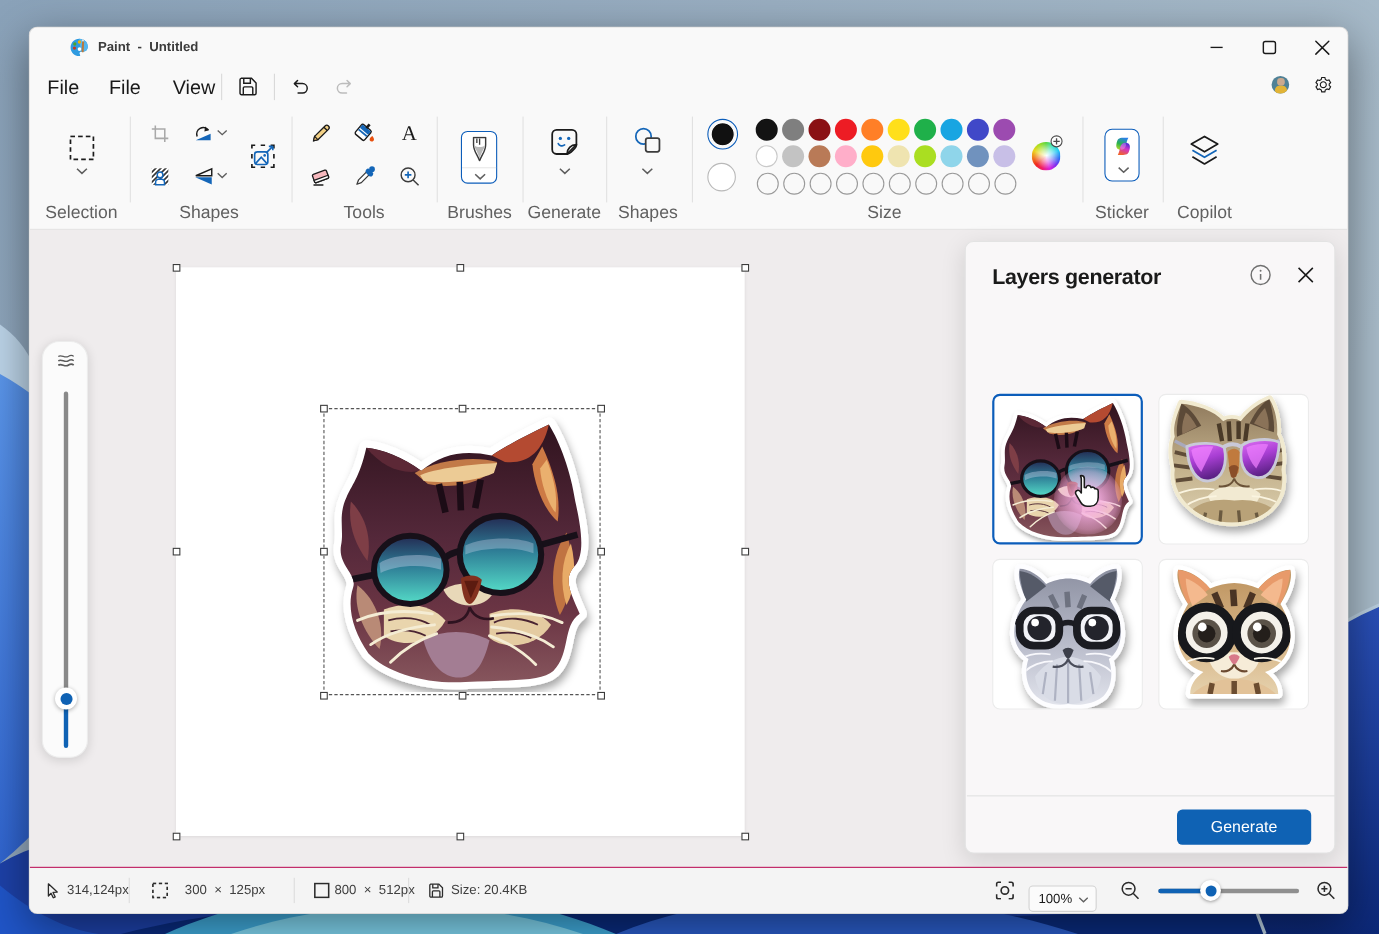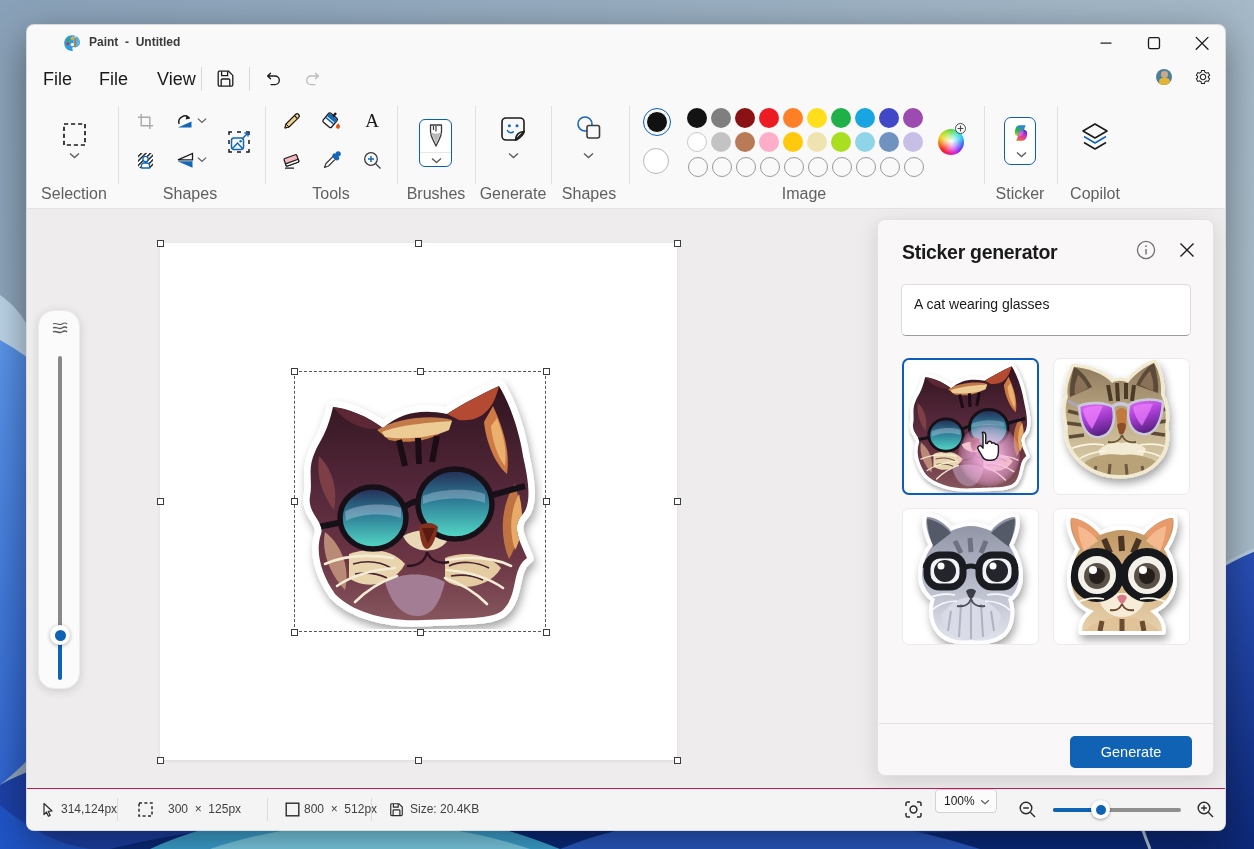--- a/index.html
+++ b/index.html
@@ -290,21 +290,21 @@
     <div class="swe" style="left:829px;top:61px"></div>
     <div class="swe" style="left:853px;top:61px"></div>
     <div class="swe" style="left:877px;top:61px"></div>
     <div class="abs" style="left:911px;top:33px;width:26px;height:26px;border-radius:50%;
       background:radial-gradient(circle at 52% 48%, rgba(255,255,255,.98), rgba(255,255,255,.55) 30%, rgba(255,255,255,0) 62%),
       conic-gradient(from 0deg, #58d43c, #1ee0b8, #1ec8f4, #2a6cf4, #7a2ef0, #d822dc, #f01e6e, #f0281e, #f07c1e, #ecd41e, #a8e020, #58d43c);"></div>
     <div class="abs" style="left:928px;top:27px;width:11px;height:11px;border-radius:50%;background:#fdfdfd;border:1.6px solid #4a4a4a;box-sizing:border-box"></div>
     <svg class="abs" style="left:928px;top:27px" width="11" height="11" viewBox="0 0 11 11">
         <path d="M5.5,2.6 V8.4 M2.6,5.5 H8.4" stroke="#4a4a4a" stroke-width="1.2"></path>
       </svg>
-    <div class="glabel" style="left:777px">Image</div>
+    <div class="glabel" style="left:777px">Size</div>
     <div class="rsep" style="left:957px"></div>
 
     <div class="abs" style="left:977px;top:21px;width:32px;height:48px;border:1px solid #0c5dba;border-radius:7px;background:#fff;box-sizing:border-box">
       <svg class="abs" style="left:6px;top:5px" width="20" height="20" viewBox="0 0 20 20">
         <defs>
           <linearGradient id="cpA" x1="0.6" y1="0" x2="0.2" y2="1">
               <stop offset="0" stop-color="#2a7fe8"></stop>
               <stop offset=".55" stop-color="#2bb44a"></stop>
               <stop offset="1" stop-color="#b8d82a"></stop>
             </linearGradient>
@@ -365,32 +365,29 @@
         <path d="M1,11 C4,9 7,13 10,11 C12,9.7 14,10 15,11" fill="none" stroke="#5a5a5a" stroke-width="1.5"></path>
       </svg>
       <div class="abs" style="left:19px;top:45px;width:4px;height:279px;border-radius:2px;background:#898989"></div>
       <div class="abs" style="left:19px;top:324px;width:4px;height:45px;border-radius:2px;background:#0f62b4"></div>
       <div class="abs" style="left:11px;top:314px;width:20px;height:20px;border-radius:50%;background:#fff;box-shadow:0 1px 4px rgba(0,0,0,.3)">
         <div class="abs" style="left:4.5px;top:4.5px;width:11px;height:11px;border-radius:50%;background:#0f62b4"></div>
       </div>
     </div>
 
     <div id="panel">
-      <div id="ptitle">Sticker generator</div>
+      <div id="ptitle">Layers generator</div>
       <svg class="abs" style="left:258px;top:20px" width="20" height="20" viewBox="0 0 20 20">
         <circle cx="10" cy="10" r="8.6" fill="none" stroke="#707070" stroke-width="1.3"></circle>
         <path d="M10,9 V14.4" stroke="#707070" stroke-width="1.4"></path>
         <circle cx="10" cy="6.2" r="0.9" fill="#707070"></circle>
       </svg>
       <svg class="abs" style="left:300px;top:21px" width="18" height="18" viewBox="0 0 18 18">
         <path d="M2.5,2.5 L15.5,15.5 M15.5,2.5 L2.5,15.5" stroke="#1b1b1b" stroke-width="1.4"></path>
       </svg>
-      <div id="pinput">
-          <span>A cat wearing glasses</span>
-        </div>
 
       <div class="thumb sel" style="left:24px;top:138px">
         <svg width="133" height="133" viewBox="0 0 246 255">
             <use href="#bigcat"></use>
           </svg>
         <div class="abs" style="left:54px;top:64px;width:62px;height:62px;border-radius:50%;background:radial-gradient(circle,rgba(247,178,229,.85) 25%,rgba(247,178,229,.45) 60%,rgba(247,178,229,0) 78%)"></div>
       </div>
       <div class="thumb" style="left:175px;top:138px">
         <svg width="135" height="135" viewBox="0 0 135 135">
             <use href="#cat2"></use>
@@ -436,21 +433,21 @@
       <path d="M3.2,2.2 H12.6 L16.8,6.4 V15.8 A1.4 1.4 0 0 1 15.4 17.2 H3.6 A1.4 1.4 0 0 1 2.2 15.8 V3.6 A1.4 1.4 0 0 1 3.2 2.2 Z" fill="none" stroke="#2b2b2b" stroke-width="1.5"></path>
       <path d="M5.6,2.4 V6.6 H11.6 V2.4" fill="none" stroke="#2b2b2b" stroke-width="1.5"></path>
       <path d="M5.2,17 V11 A1 1 0 0 1 6.2 10 H12.8 A1 1 0 0 1 13.8 11 V17" fill="none" stroke="#2b2b2b" stroke-width="1.5"></path>
     </svg>
     <div class="stext" style="left:383px">Size: 20.4KB</div>
 
     <svg class="abs" style="left:878px;top:12px" width="17" height="17" viewBox="0 0 17 17">
       <path d="M1,5 V2.6 A1.6 1.6 0 0 1 2.6,1 H5 M12,1 H14.4 A1.6 1.6 0 0 1 16,2.6 V5 M16,12 V14.4 A1.6 1.6 0 0 1 14.4,16 H12 M5,16 H2.6 A1.6 1.6 0 0 1 1,14.4 V12" fill="none" stroke="#2b2b2b" stroke-width="1.5"></path>
       <circle cx="8.5" cy="8.5" r="3.4" fill="none" stroke="#2b2b2b" stroke-width="1.5"></circle>
     </svg>
-    <div class="abs" style="left:908px;top:0;width:62px;height:24px;border:1px solid #d2d2d2;border-radius:4px;background:#fbfbfb;box-sizing:border-box">
+    <div class="abs" style="left:908px;top:16px;width:62px;height:24px;border:1px solid #d2d2d2;border-radius:4px;background:#fbfbfb;box-sizing:border-box">
       <div class="abs" style="left:8px;top:4px;font-size:12px;color:#1b1b1b">100%</div>
       <svg class="abs" style="left:44px;top:9px" width="10" height="6" viewBox="0 0 11 7">
           <path class="chev" d="M1,1.4 L5.5,5.6 L10,1.4"></path>
         </svg>
     </div>
     <svg class="abs" style="left:992px;top:12px" width="17" height="17" viewBox="0 0 17 17">
       <circle cx="7" cy="7" r="5.8" fill="none" stroke="#2b2b2b" stroke-width="1.4"></circle>
       <path d="M11.3,11.3 L16,16" stroke="#2b2b2b" stroke-width="1.4"></path>
       <path d="M4.2,7 H9.8" stroke="#2b2b2b" stroke-width="1.4"></path>
     </svg>

